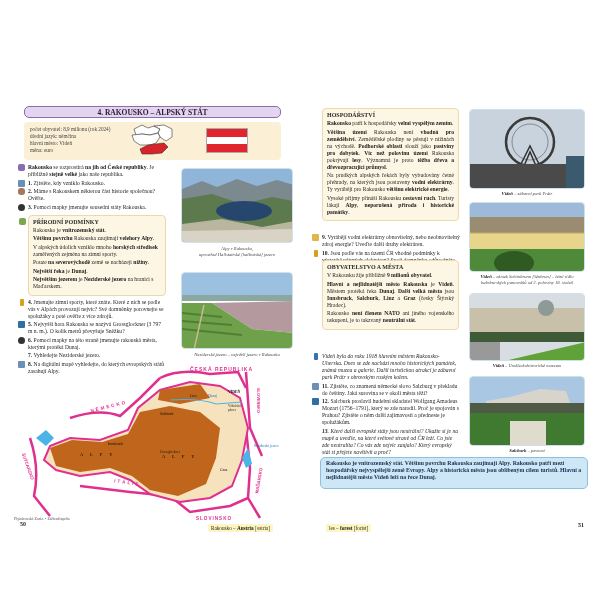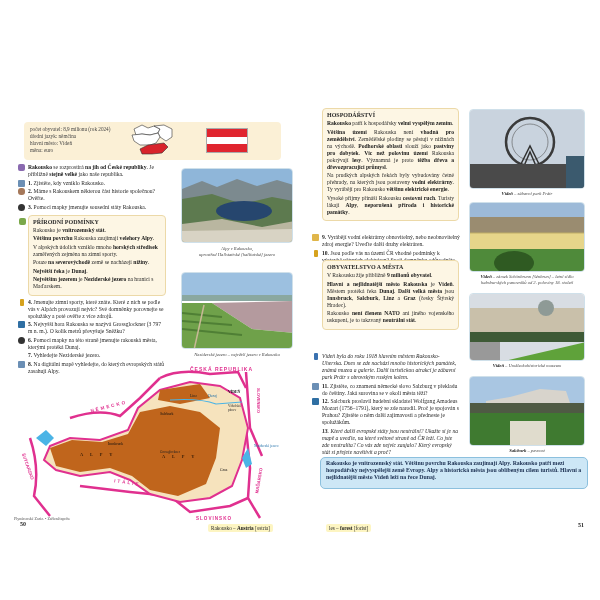--- a/index.html
+++ b/index.html
@@ -54,20 +54,21 @@
   .italic-note { font-style: italic; }
   .summary { position: absolute; left: 8px; top: 357px; width: 268px; height: 32px;
     background: #cde7f6; border: 1px solid #8cc0de; border-radius: 5px;
     padding: 2px 5px; font-weight: bold; font-size: 5.8px; line-height: 7px; color: #1a2e50; }
   .page-num-right { position: absolute; left: 266px; top: 422px; font-size: 6px; font-weight: bold; }
 </style>
 </head>
 <body>
 
 <div class="page page-left">
+  <div class="title-bar">4. RAKOUSKO – ALPSKÝ STÁT</div>
 
   <div class="facts">
     <div class="facts-text">
       <div>počet obyvatel: 8,9 milionu (rok 2024)</div>
       <div>úřední jazyk: němčina</div>
       <div>hlavní město: Vídeň</div>
       <div>měna: euro</div>
     </div>
     <svg class="mini-map" viewBox="0 0 48 36">
       <path d="M6 6 L14 2 L20 5 L26 3 L32 6 L30 10 L22 12 L14 11 L8 12 Z" fill="#fff" stroke="#333" stroke-width="0.6"></path>

